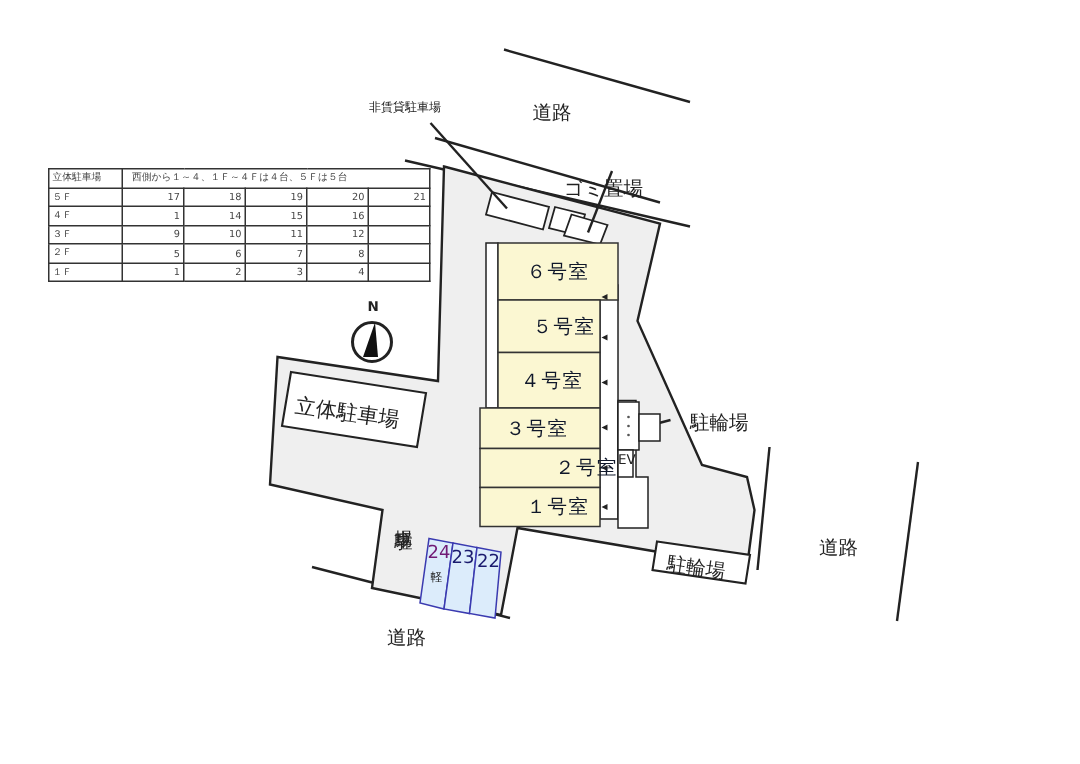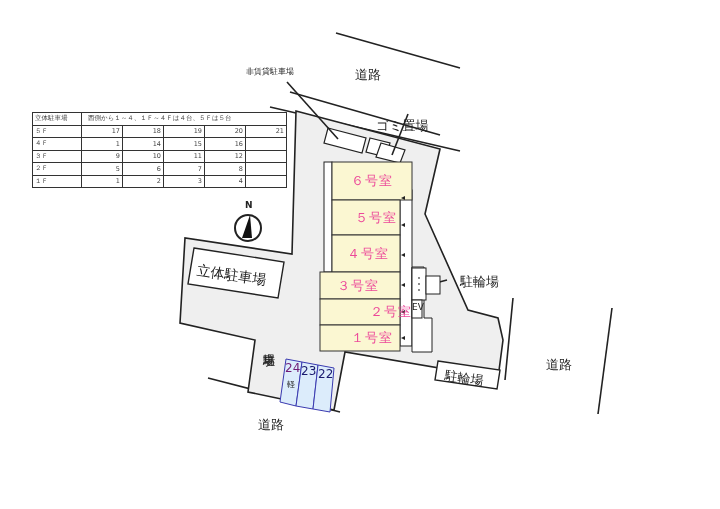--- a/index.html
+++ b/index.html
@@ -10,21 +10,21 @@
     .parking-table { position: absolute; left: 32px; top: 112px; border-collapse: collapse;
                      font-family: "DejaVu Sans", sans-serif; font-size: 6.5px; color: #444;
                      background: #fff; }
     .parking-table td, .parking-table th { border: 1px solid #333; height: 11.5px; padding: 0 2px;
                      font-weight: normal; }
     .parking-table th { text-align: left; }
     .parking-table td.num { text-align: right; width: 36px; }
     .parking-table td.floor { text-align: left; width: 44px; }
     .parking-table th.head-note { text-align: left; padding-left: 6px; }
     .room { position: absolute; display: flex; align-items: center; justify-content: center;
-            font-size: 13px; color: #ec4899; letter-spacing: 1px; }
+            font-size: 13px; color: #0f172a; letter-spacing: 1px; }
     .vert { writing-mode: vertical-rl; letter-spacing: 0; }
   </style>
 </head>
 <body>
 
 <svg class="plan" viewBox="0 0 720 509" xmlns="http://www.w3.org/2000/svg">
 
   <g stroke="#222" stroke-width="1.6" fill="none">
     <line x1="336" y1="33" x2="460" y2="68"></line>
     <line x1="290" y1="92" x2="440" y2="135"></line>

